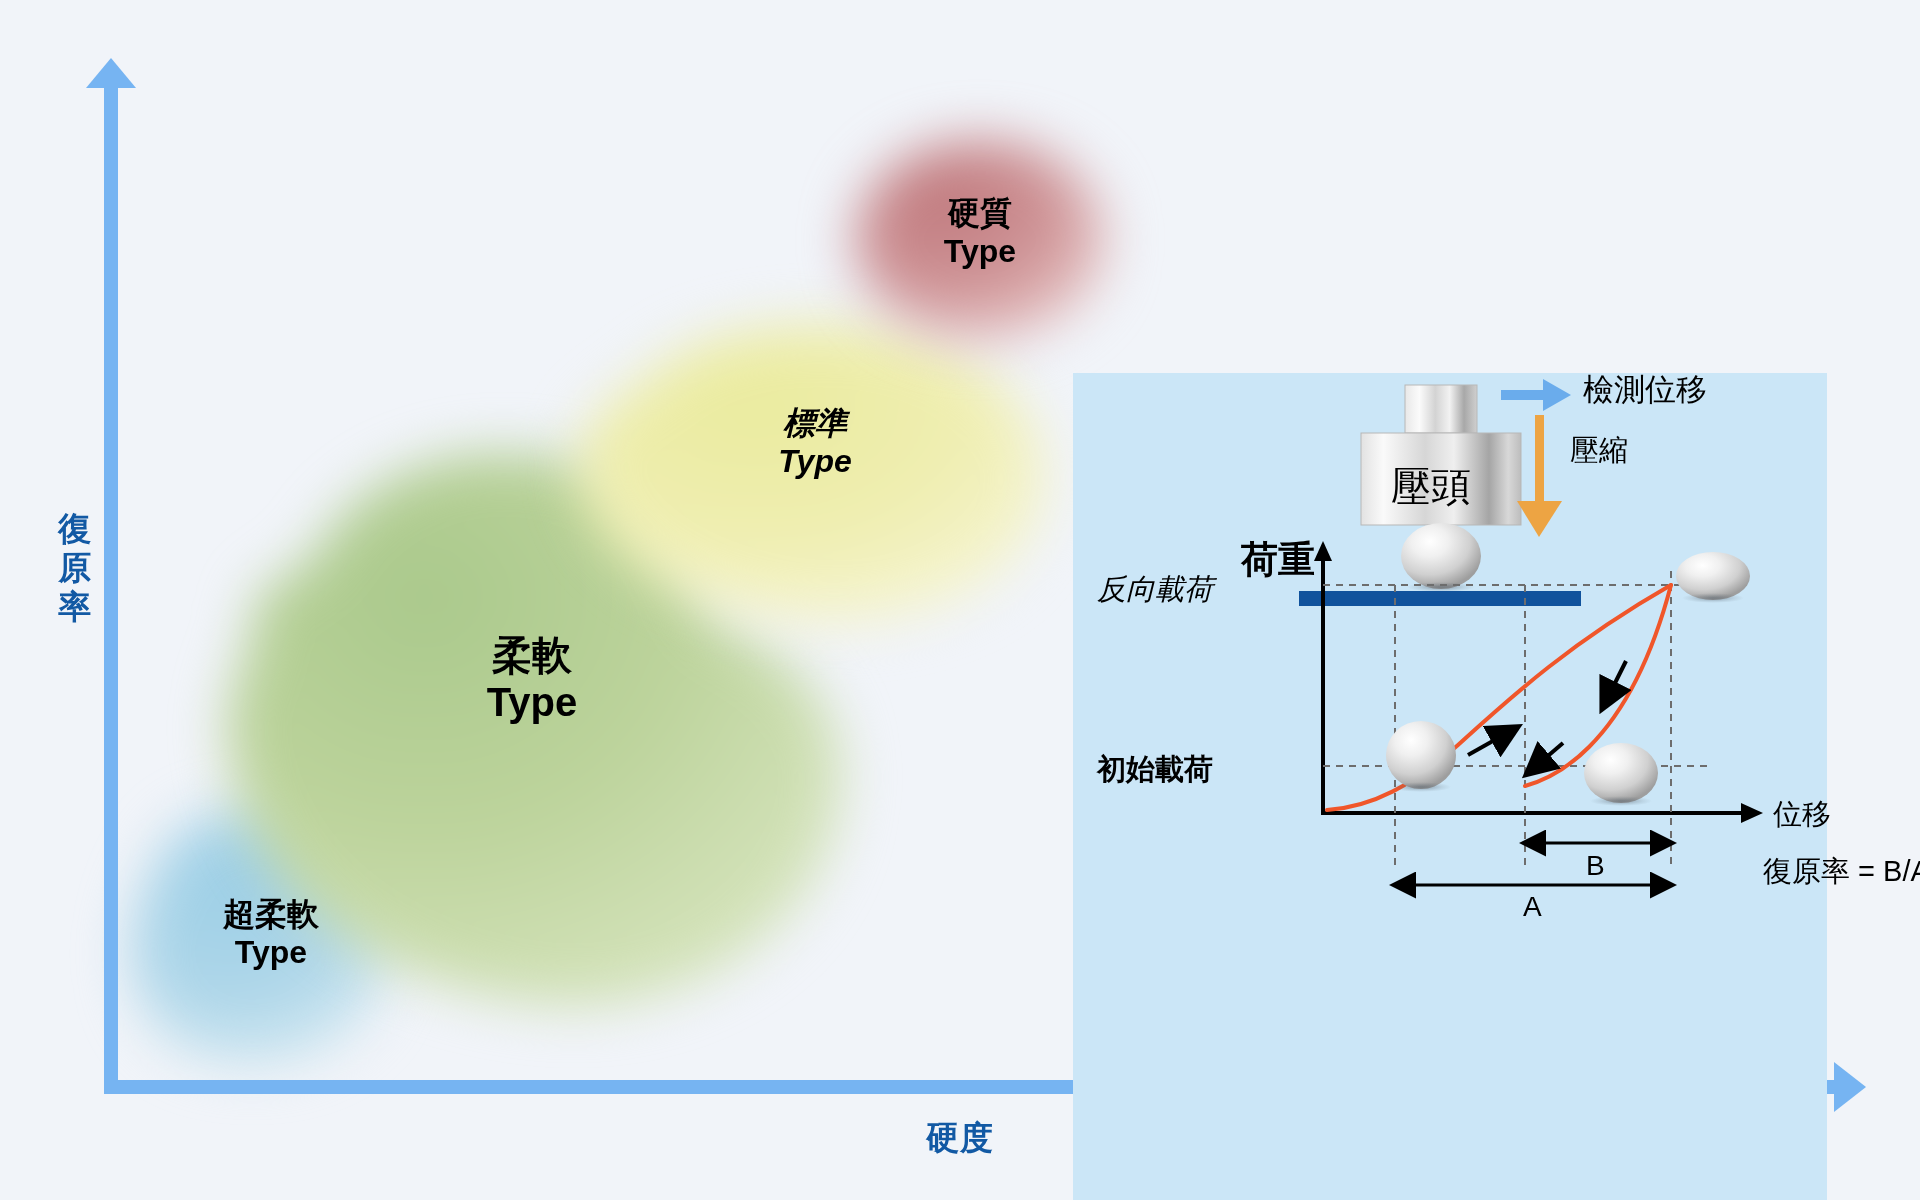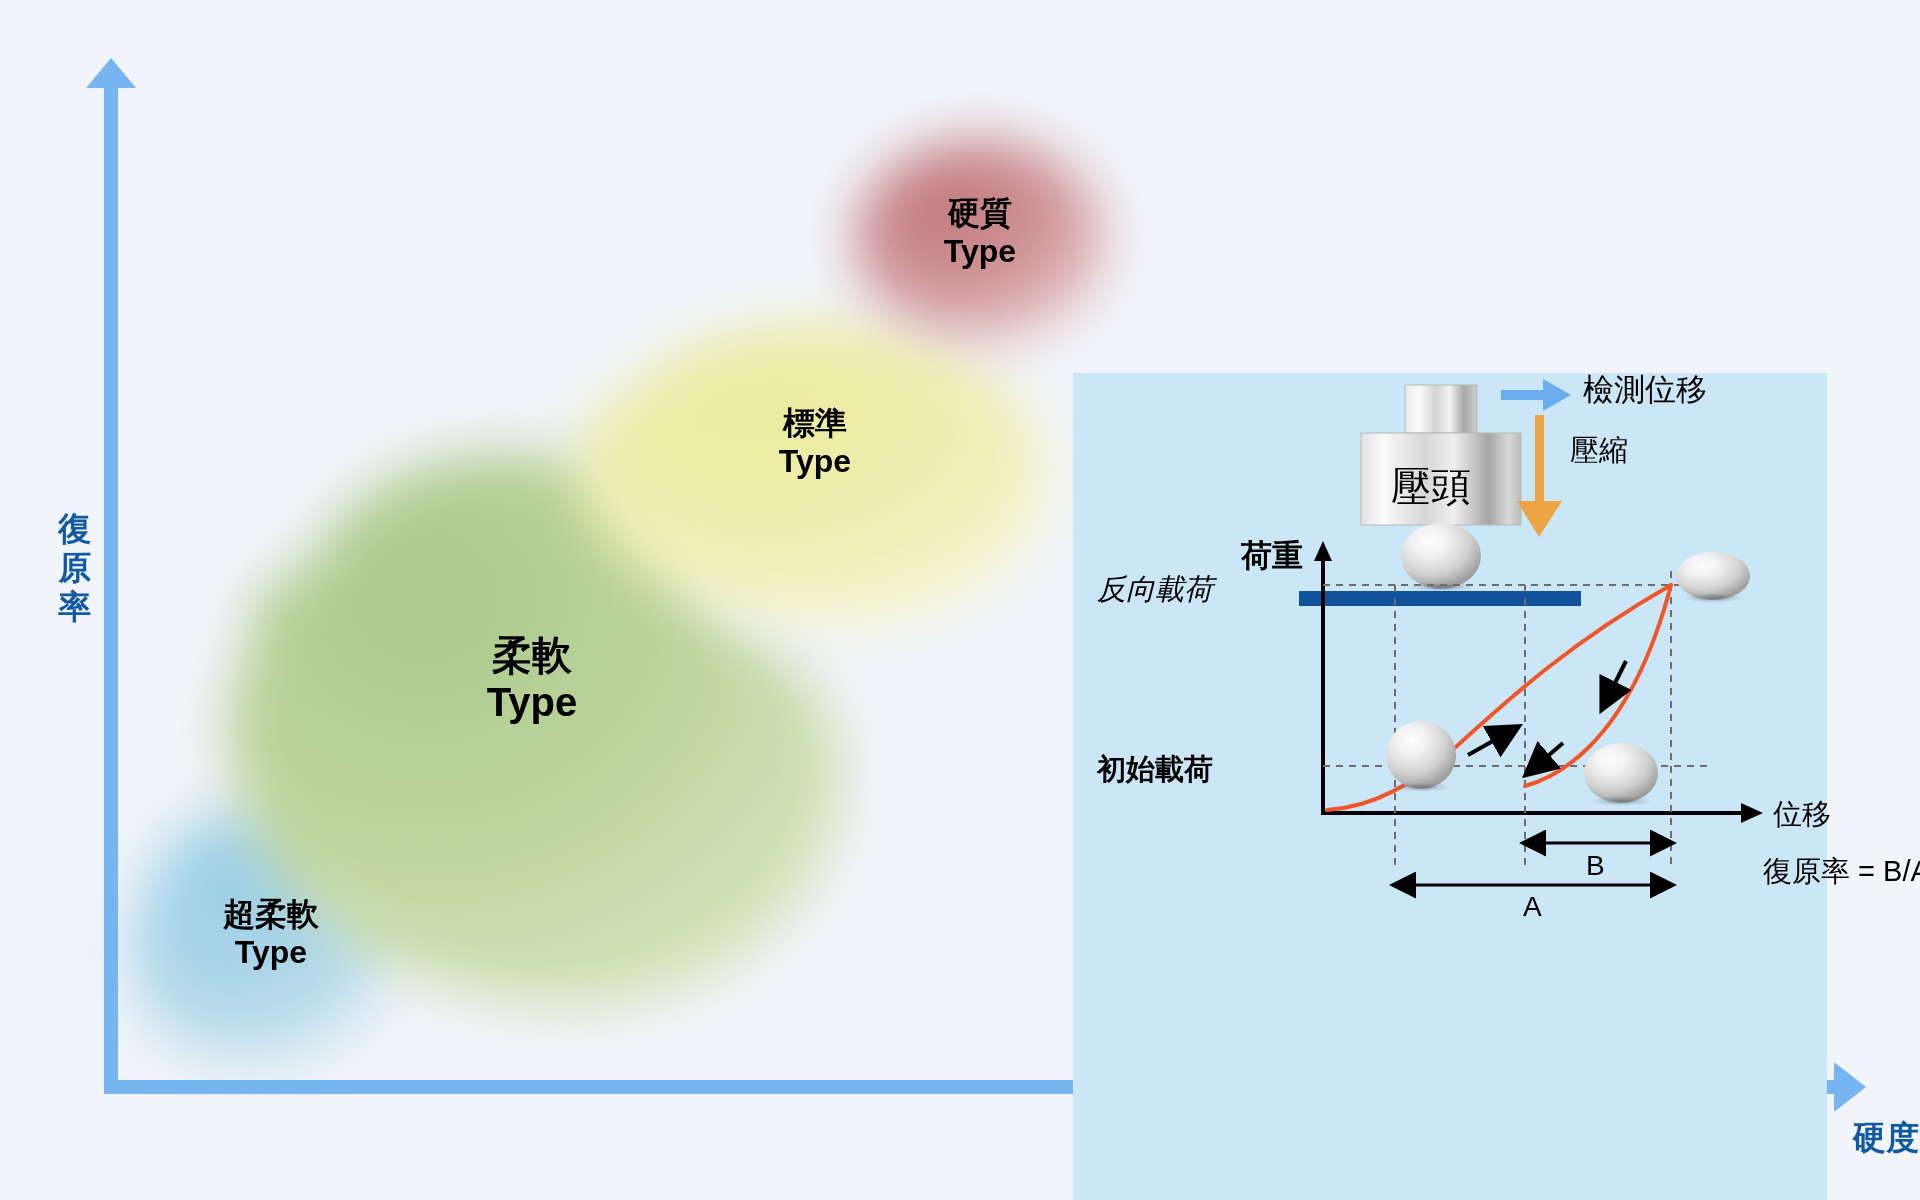--- a/index.html
+++ b/index.html
@@ -44,21 +44,21 @@
     font-size: 33px;
     line-height: 1.18;
     text-align: center;
     writing-mode: horizontal-tb;
   }
   #y-axis-label span { display: block; }
   #x-axis-label {
     left: 0;
     top: 1116px;
     width: 1920px;
-    text-align: right;
+    text-align: center;
     font-size: 33px;
   }
 
   
   .blob-layer {
     position: absolute;
     left: 0; top: 0;
     width: 1752px;
     height: 1200px;
   }
@@ -151,21 +151,21 @@
         </radialGradient>
       </defs>
       <ellipse cx="150" cy="120" rx="125" ry="100" fill="url(#gradHard)"></ellipse>
     </svg>
 
     <div class="blob-label" style="left:880px; top:195px; width:200px; font-size:32px;">
       <span>硬質</span>
       <span>Type</span>
     </div>
 
-    <div class="blob-label" style="left:715px; top:405px; width:200px; font-size:32px;">
+    <div class="blob-label" style="left:715px; top:405px; width:200px; font-size:32px;font-style:italic;">
       <span>標準</span>
       <span>Type</span>
     </div>
 
     <div class="blob-label" style="left:432px; top:622px; width:200px; font-size:40px;margin-top:10px;">
       <span>柔軟</span>
       <span>Type</span>
     </div>
 
     <div class="blob-label" style="left:166px; top:896px; width:210px; font-size:32px;">
@@ -294,21 +294,21 @@
         <line x1="322" y1="512" x2="598" y2="512" stroke="#000" stroke-width="3" marker-start="url(#arrowBlackStart)" marker-end="url(#arrowBlack)"></line>
       </g>
     </svg>
 
     <div class="inset-text" style="left:510px; top:-4px; font-size:31px;">檢測位移</div>
 
     <div class="inset-text" style="left:497px; top:58px; font-size:29px;">壓縮</div>
 
     <div class="inset-text" style="left:318px; top:86px; font-size:40px;">壓頭</div>
 
-    <div class="inset-text" style="left:168px; top:162px; font-size:31px; font-weight:bold;">荷重</div>
+    <div class="inset-text" style="left:168px; top:162px; font-size:37px; font-weight:bold;">荷重</div>
 
     <div class="inset-text" style="left:24px; top:197px; font-size:29px;font-style:italic;">反向載荷</div>
 
     <div class="inset-text" style="left:24px; top:377px; font-size:29px;font-weight:bold;">初始載荷</div>
 
     <div class="inset-text" style="left:700px; top:422px; font-size:29px;">位移</div>
 
     <div class="inset-text" style="left:513px; top:477px; font-size:28px;">B</div>
 
     <div class="inset-text" style="left:450px; top:518px; font-size:28px;">A</div>

